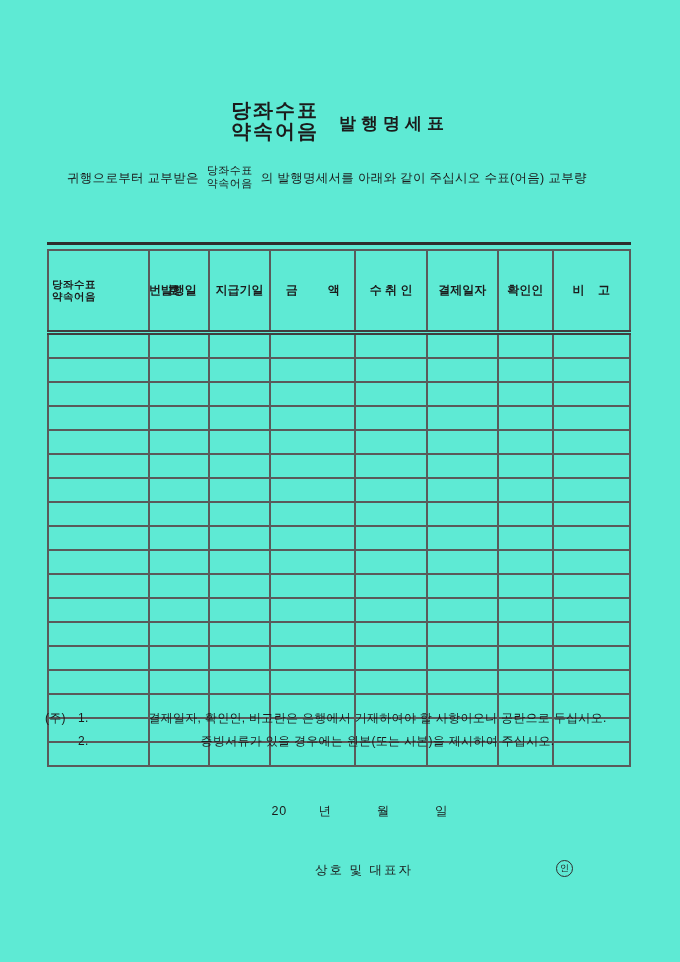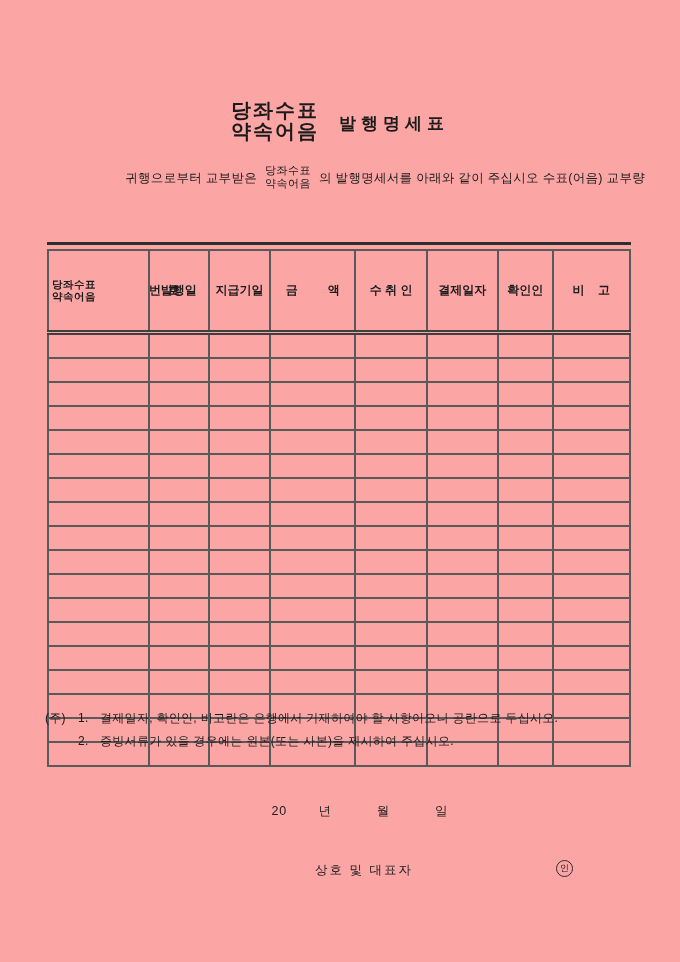--- a/index.html
+++ b/index.html
@@ -1,19 +1,19 @@
 <!DOCTYPE html>
 <html lang="ko"><head>
 <meta charset="utf-8">
 <style>
   html,body { margin:0; padding:0; background:#ffffff; }
   .page {
     position:relative;
     width:680px; height:962px;
-    background:#fca5a5;
+    background:#5eead4;
     font-family:"Liberation Sans","DejaVu Sans",sans-serif;
     color:#1b1b1b;
     overflow:hidden;
   }
 
   
   .title-block {
     position:absolute; top:100px; left:0; width:100%;
     display:flex; justify-content:center; align-items:center; gap:20px;
   }
@@ -22,21 +22,21 @@
     font-size:20px; font-weight:bold; line-height:21px; letter-spacing:2px;
   }
   .title-main {
     font-size:17px; font-weight:bold; letter-spacing:5px;
     padding-top:4px;
   }
 
   
   .intro {
     position:absolute; top:163px; left:45px; width:600px;
-    font-size:12.5px; line-height:30px; letter-spacing:0.3px;text-align:right;
+    font-size:12.5px; line-height:30px; letter-spacing:0.3px;
   }
   .intro .indent { display:inline-block; width:22px; }
   .inline-stack {
     display:inline-flex; flex-direction:column;
     font-size:11px; line-height:12.5px; letter-spacing:0.5px;
     vertical-align:middle; margin:0 8px; position:relative; top:-2px;
   }
 
   
   .table-wrap { position:absolute; top:242px; left:47px; width:584px; }
@@ -69,21 +69,21 @@
   .th-first .num-label { font-size:12px; font-weight:600; white-space:pre;margin-left:40px; }
 
   
   .notes {
     position:absolute; top:707px; left:45px; width:610px;
     font-size:12px; line-height:23px; letter-spacing:0.3px;
   }
   .note-row { display:flex; }
   .note-prefix { width:33px; white-space:pre; }
   .note-num { width:22px; white-space:pre; }
-  .note-text { flex:1; }
+  .note-text { flex:1;text-align:center; }
 
   
   .date-line {
     position:absolute; top:803px; left:0; width:100%;
     text-align:center; font-size:12.5px; letter-spacing:1px;
     white-space:pre;
     padding-left:20px;
   }
 
   

